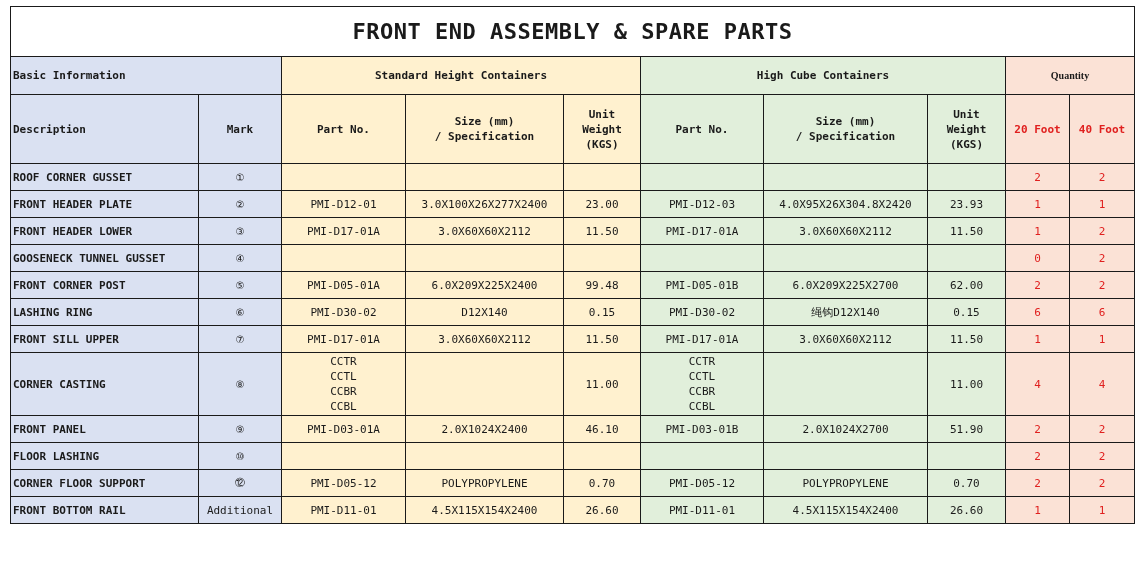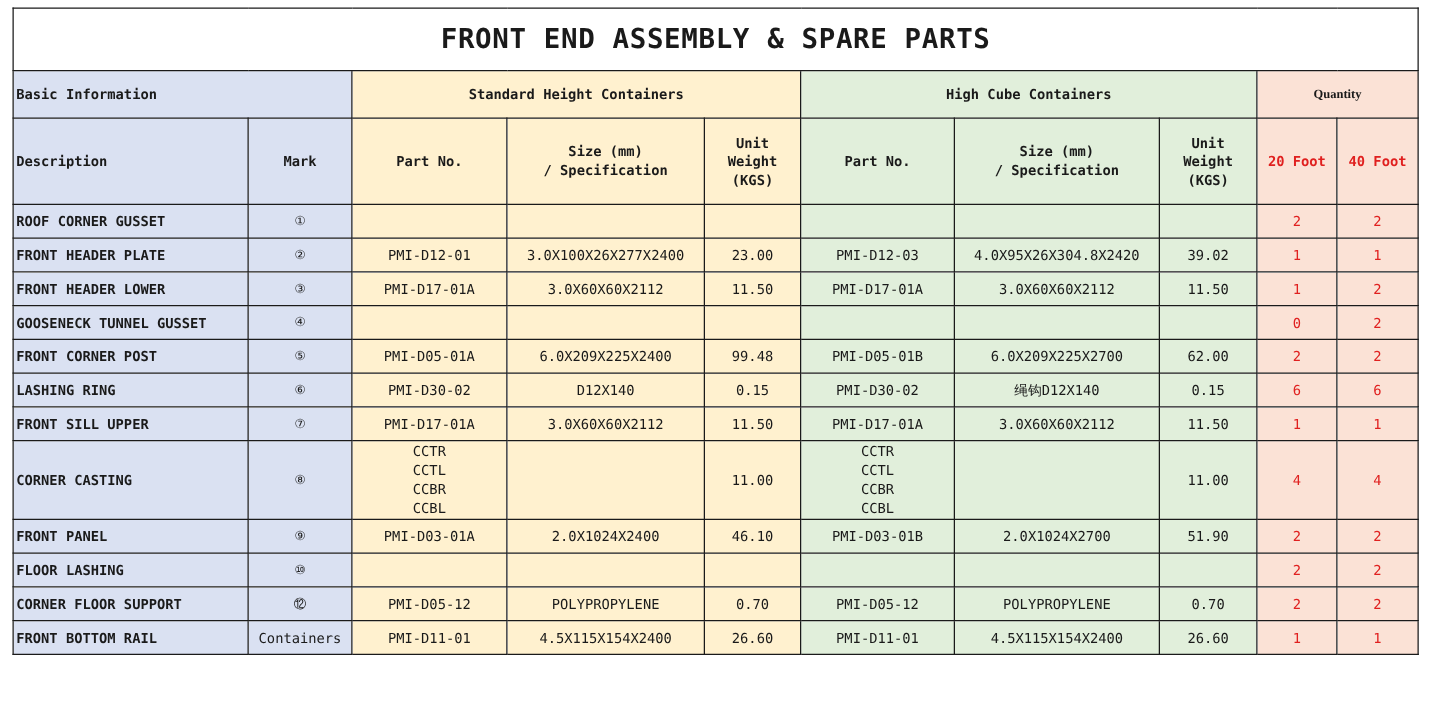--- a/index.html
+++ b/index.html
@@ -101,21 +101,21 @@
         <td class="qty red">2</td>
       </tr>
       <tr class="row">
         <td class="basic desc">FRONT HEADER PLATE</td>
         <td class="basic mark">②</td>
         <td class="std">PMI-D12-01</td>
         <td class="std">3.0X100X26X277X2400</td>
         <td class="std">23.00</td>
         <td class="hc">PMI-D12-03</td>
         <td class="hc">4.0X95X26X304.8X2420</td>
-        <td class="hc">39.02</td>
+        <td class="hc">23.93</td>
         <td class="qty red">1</td>
         <td class="qty red">1</td>
       </tr>
       <tr class="row">
         <td class="basic desc">FRONT HEADER LOWER</td>
         <td class="basic mark">③</td>
         <td class="std">PMI-D17-01A</td>
         <td class="std">3.0X60X60X2112</td>
         <td class="std">11.50</td>
         <td class="hc">PMI-D17-01A</td>
@@ -225,21 +225,21 @@
         <td class="std">POLYPROPYLENE</td>
         <td class="std">0.70</td>
         <td class="hc">PMI-D05-12</td>
         <td class="hc">POLYPROPYLENE</td>
         <td class="hc">0.70</td>
         <td class="qty red">2</td>
         <td class="qty red">2</td>
       </tr>
       <tr class="row">
         <td class="basic desc">FRONT BOTTOM RAIL</td>
-        <td class="basic">Containers</td>
+        <td class="basic">Additional</td>
         <td class="std">PMI-D11-01</td>
         <td class="std">4.5X115X154X2400</td>
         <td class="std">26.60</td>
         <td class="hc">PMI-D11-01</td>
         <td class="hc">4.5X115X154X2400</td>
         <td class="hc">26.60</td>
         <td class="qty red">1</td>
         <td class="qty red">1</td>
       </tr>
     </tbody>

